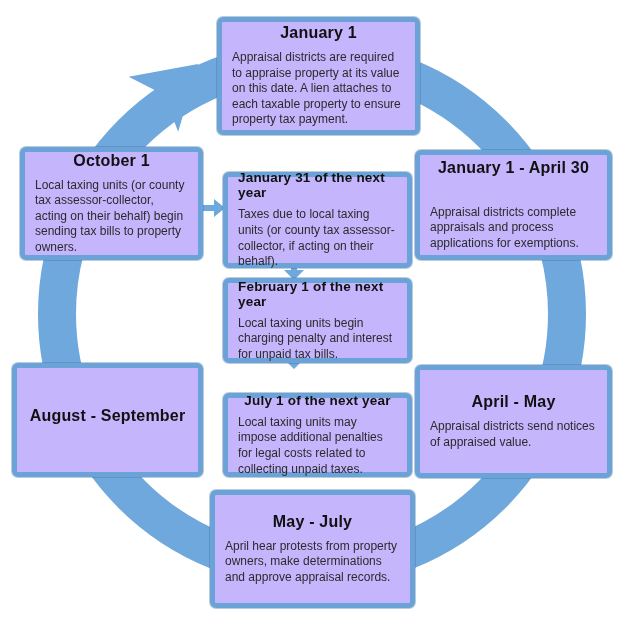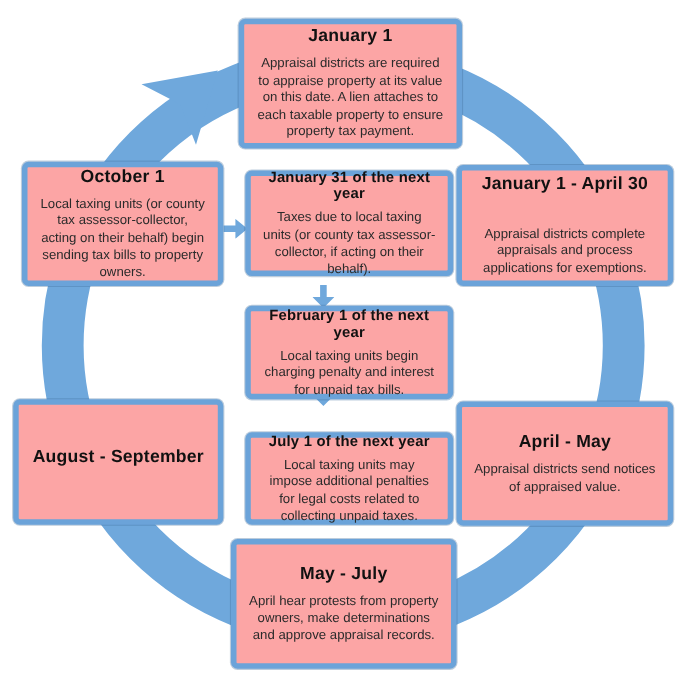--- a/index.html
+++ b/index.html
@@ -15,49 +15,49 @@
     width:624px;height:623px;
     background:#ffffff;
     overflow:hidden;
   }
   .ring-svg{position:absolute;left:0;top:0;z-index:0;}
   .ring-stroke{stroke:var(--ring);}
   .ring-fill{fill:var(--ring);}
   .box{
     position:absolute;
     z-index:2;
-    background:#fca5a5;
+    background:#c4b5fd;
     border:5px solid var(--box-border);
     border-radius:6px;
     box-shadow:0 0 0 1px rgba(62,108,156,.35);
     display:flex;
     flex-direction:column;
     align-items:center;
     justify-content:center;
-    text-align:center;
+    text-align:left;
     box-sizing:border-box;
     padding:6px 10px;
   }
   .box-title{
     font-weight:bold;
     color:var(--title-text);
     font-size:16px;
     margin-bottom:8px;
     letter-spacing:.2px;
   }
   .box-body{
     color:var(--body-text);
     font-size:12px;
     line-height:1.3;
   }
   .box.small .box-title{font-size:13.5px;margin-bottom:7px;}
   
   .b-jan1   {left:217px; top:17px;  width:203px; height:118px;}
   .b-oct1   {left:20px;  top:147px; width:183px; height:113px;}
-  .b-jan31  {left:223px; top:155px; width:189px; height:96px;}
+  .b-jan31  {left:223px; top:172px; width:189px; height:96px;}
   .b-janapr {left:415px; top:150px; width:197px; height:110px;gap:20px;}
   .b-feb1   {left:223px; top:278px; width:189px; height:85px;}
   .b-aug    {left:12px;  top:363px; width:191px; height:114px;}
   .b-jul1   {left:223px; top:393px; width:189px; height:84px;}
   .b-aprmay {left:415px; top:365px; width:197px; height:113px;}
   .b-mayjul {left:210px; top:490px; width:205px; height:118px;}
   .mini-arrow{position:absolute;z-index:1;}
   .a-right {left:203px; top:199px;}
   .a-down1 {left:284px; top:259px;}
   .a-down2 {left:284px; top:346px;}

